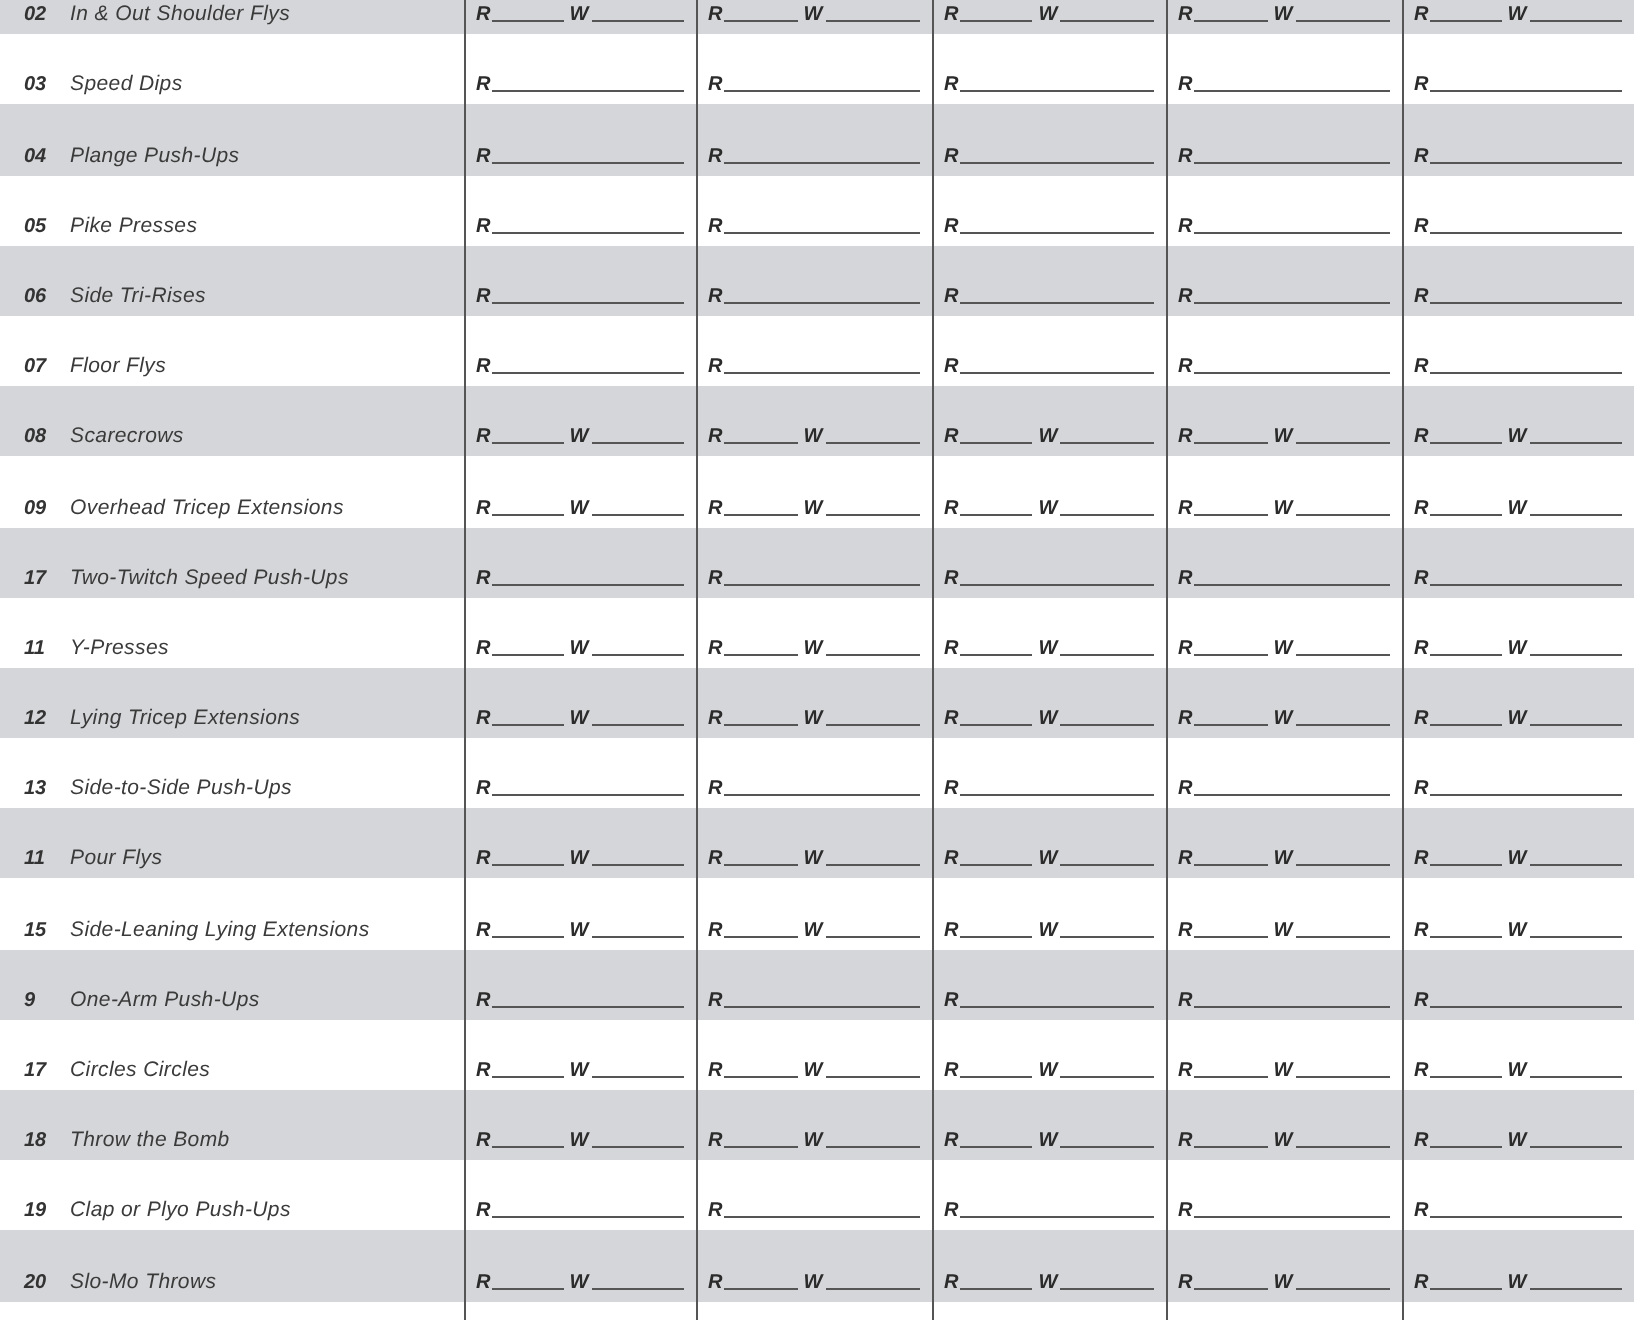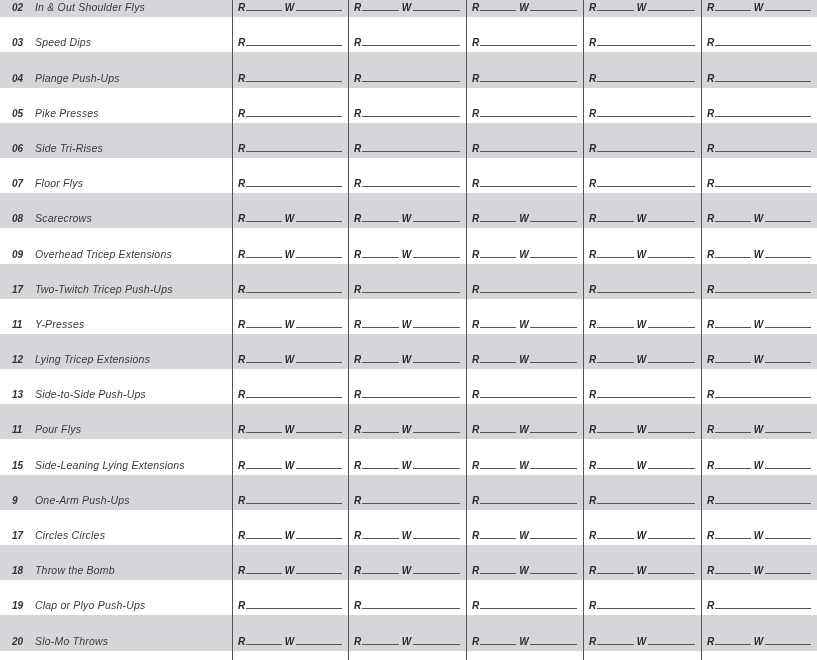--- a/index.html
+++ b/index.html
@@ -240,21 +240,21 @@
       </div>
       <div class="cell" style="left: 707px; width: 104px;">
         <span class="lbl" style="left: 0px;">R</span>
         <span class="line" style="left: 8px; width: 35.68px;"></span>
         <span class="lbl" style="left: 46.8px;">W</span>
         <span class="line" style="left: 57.8px; width: 46.2px;"></span>
       </div>
     </div>
     <div class="row gray">
       <span class="num">17</span>
-      <span class="name">Two-Twitch Tricep Push-Ups</span>
+      <span class="name">Two-Twitch Speed Push-Ups</span>
       <div class="cell" style="left: 238px; width: 104px;">
         <span class="lbl" style="left: 0px;">R</span>
         <span class="line" style="left: 8px; width: 96px;"></span>
       </div>
       <div class="cell" style="left: 354px; width: 106px;">
         <span class="lbl" style="left: 0px;">R</span>
         <span class="line" style="left: 8px; width: 98px;"></span>
       </div>
       <div class="cell" style="left: 472px; width: 105px;">
         <span class="lbl" style="left: 0px;">R</span>

